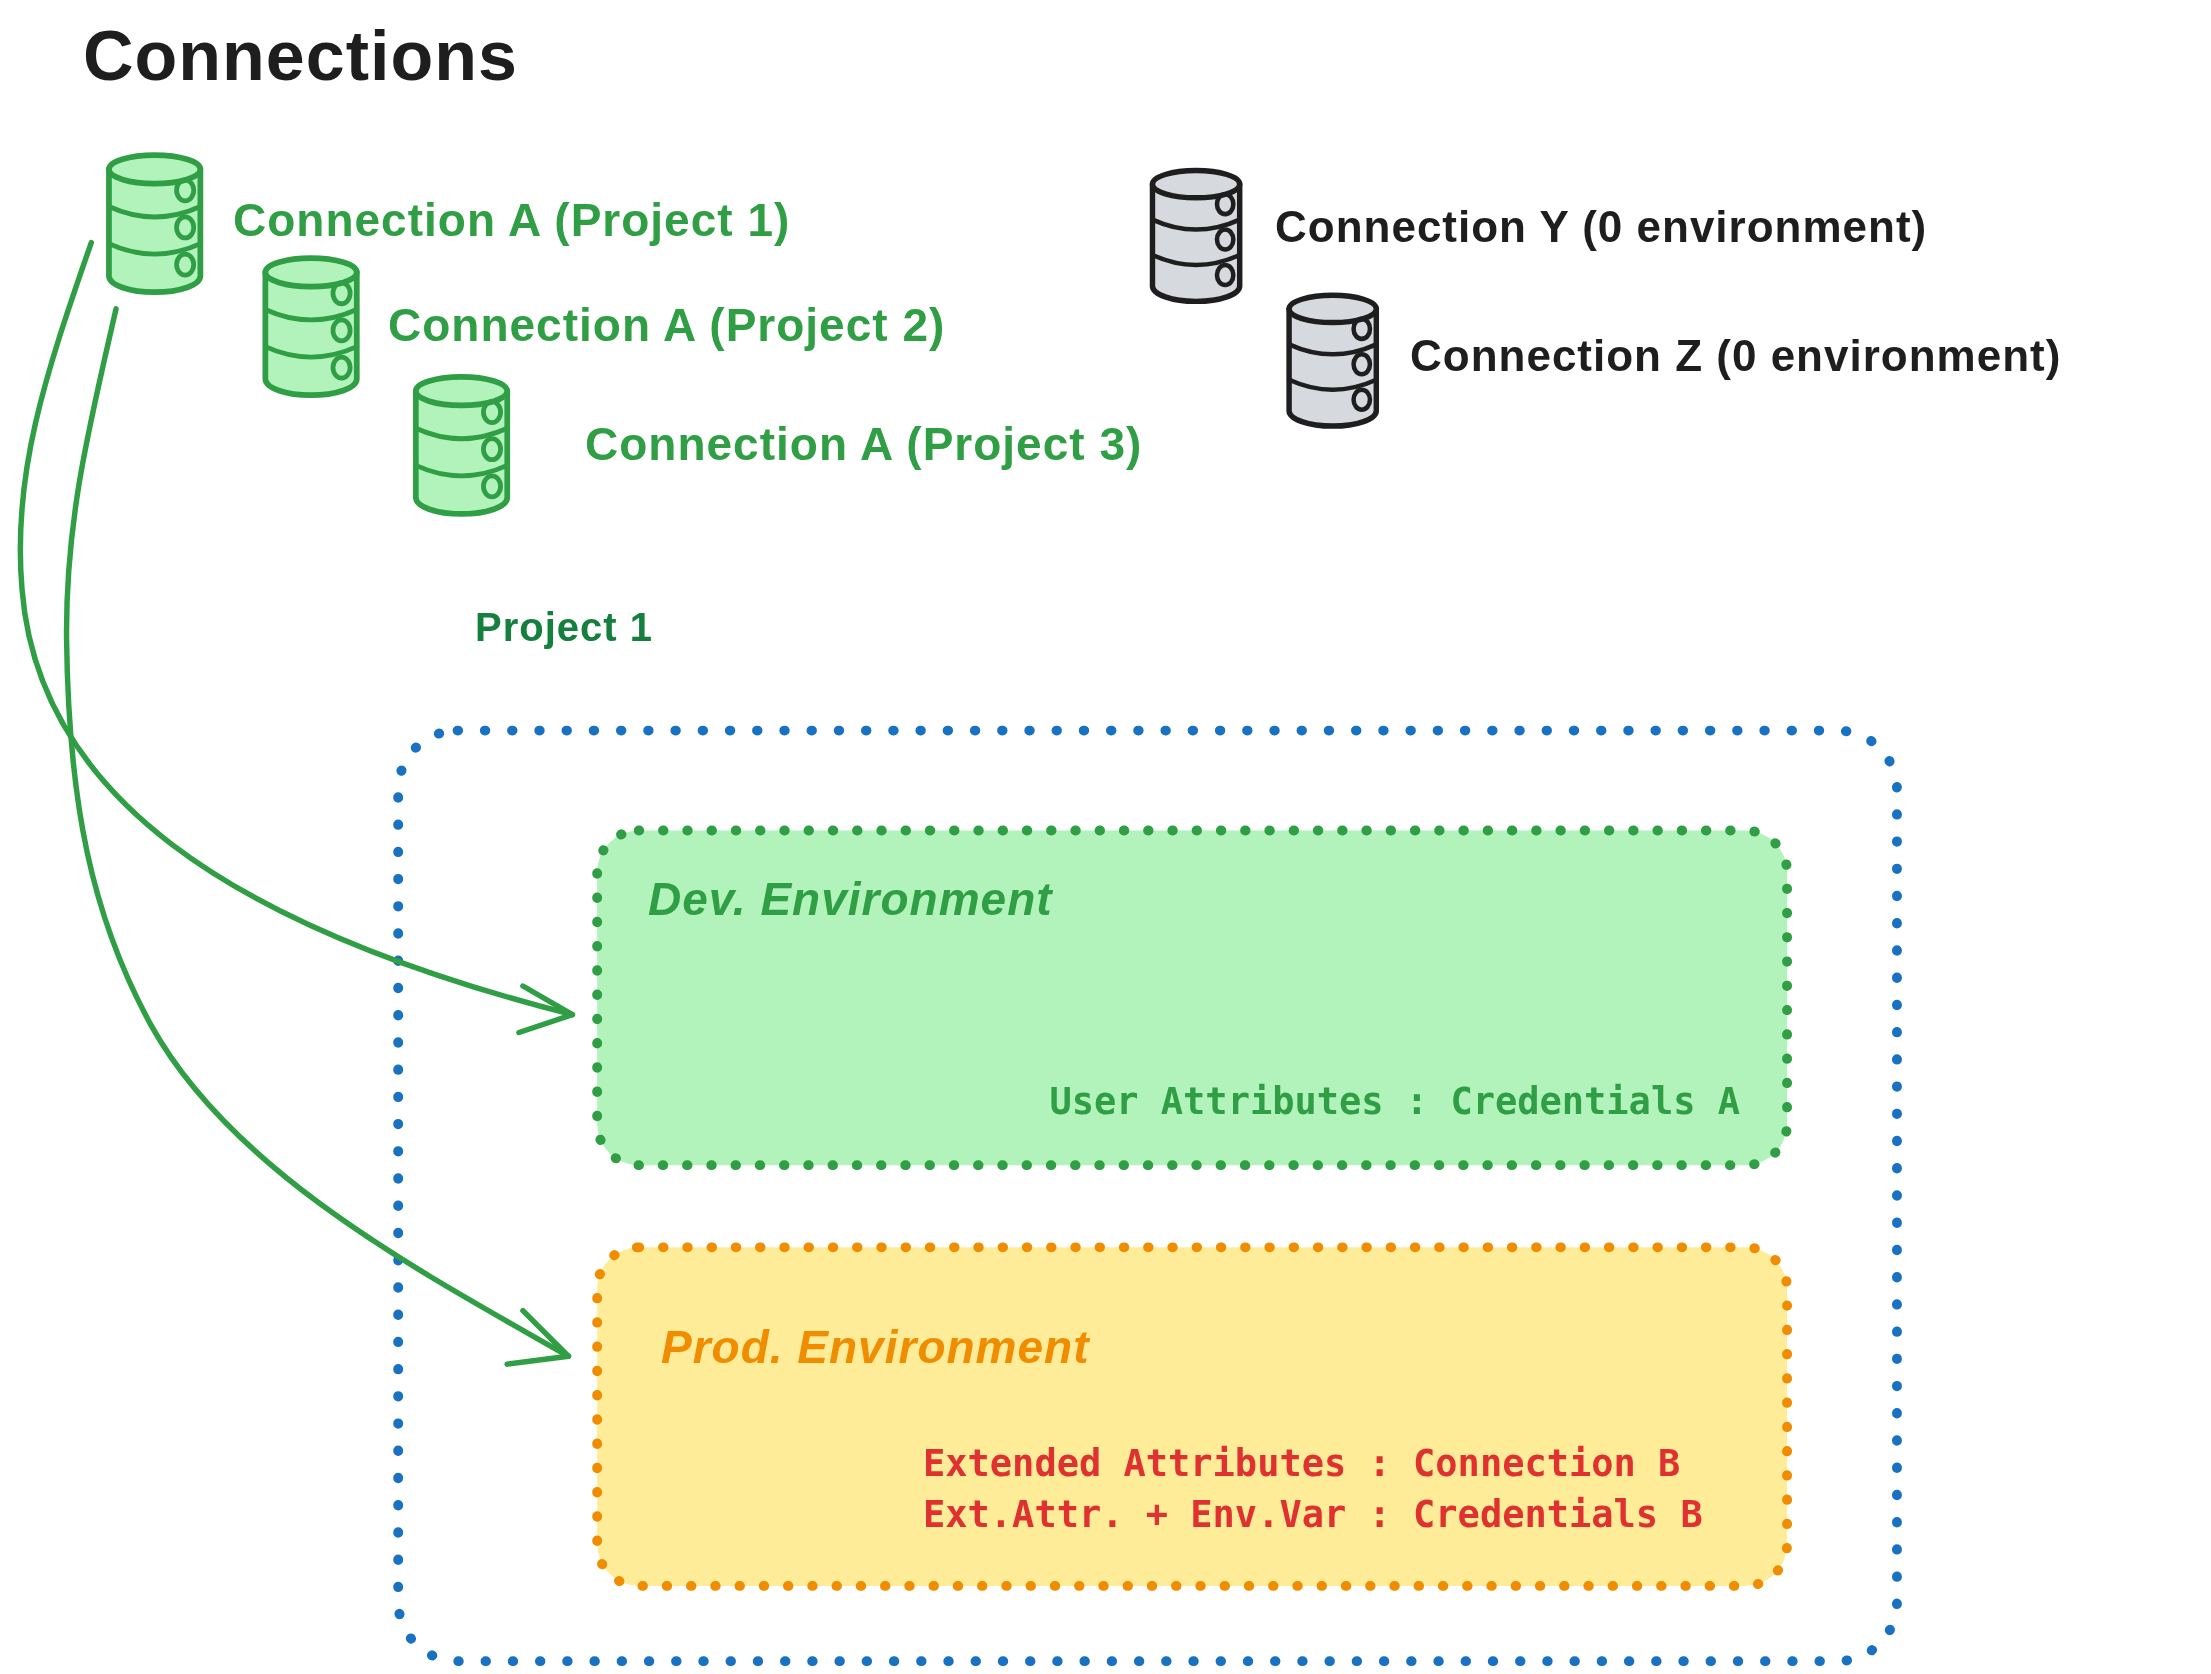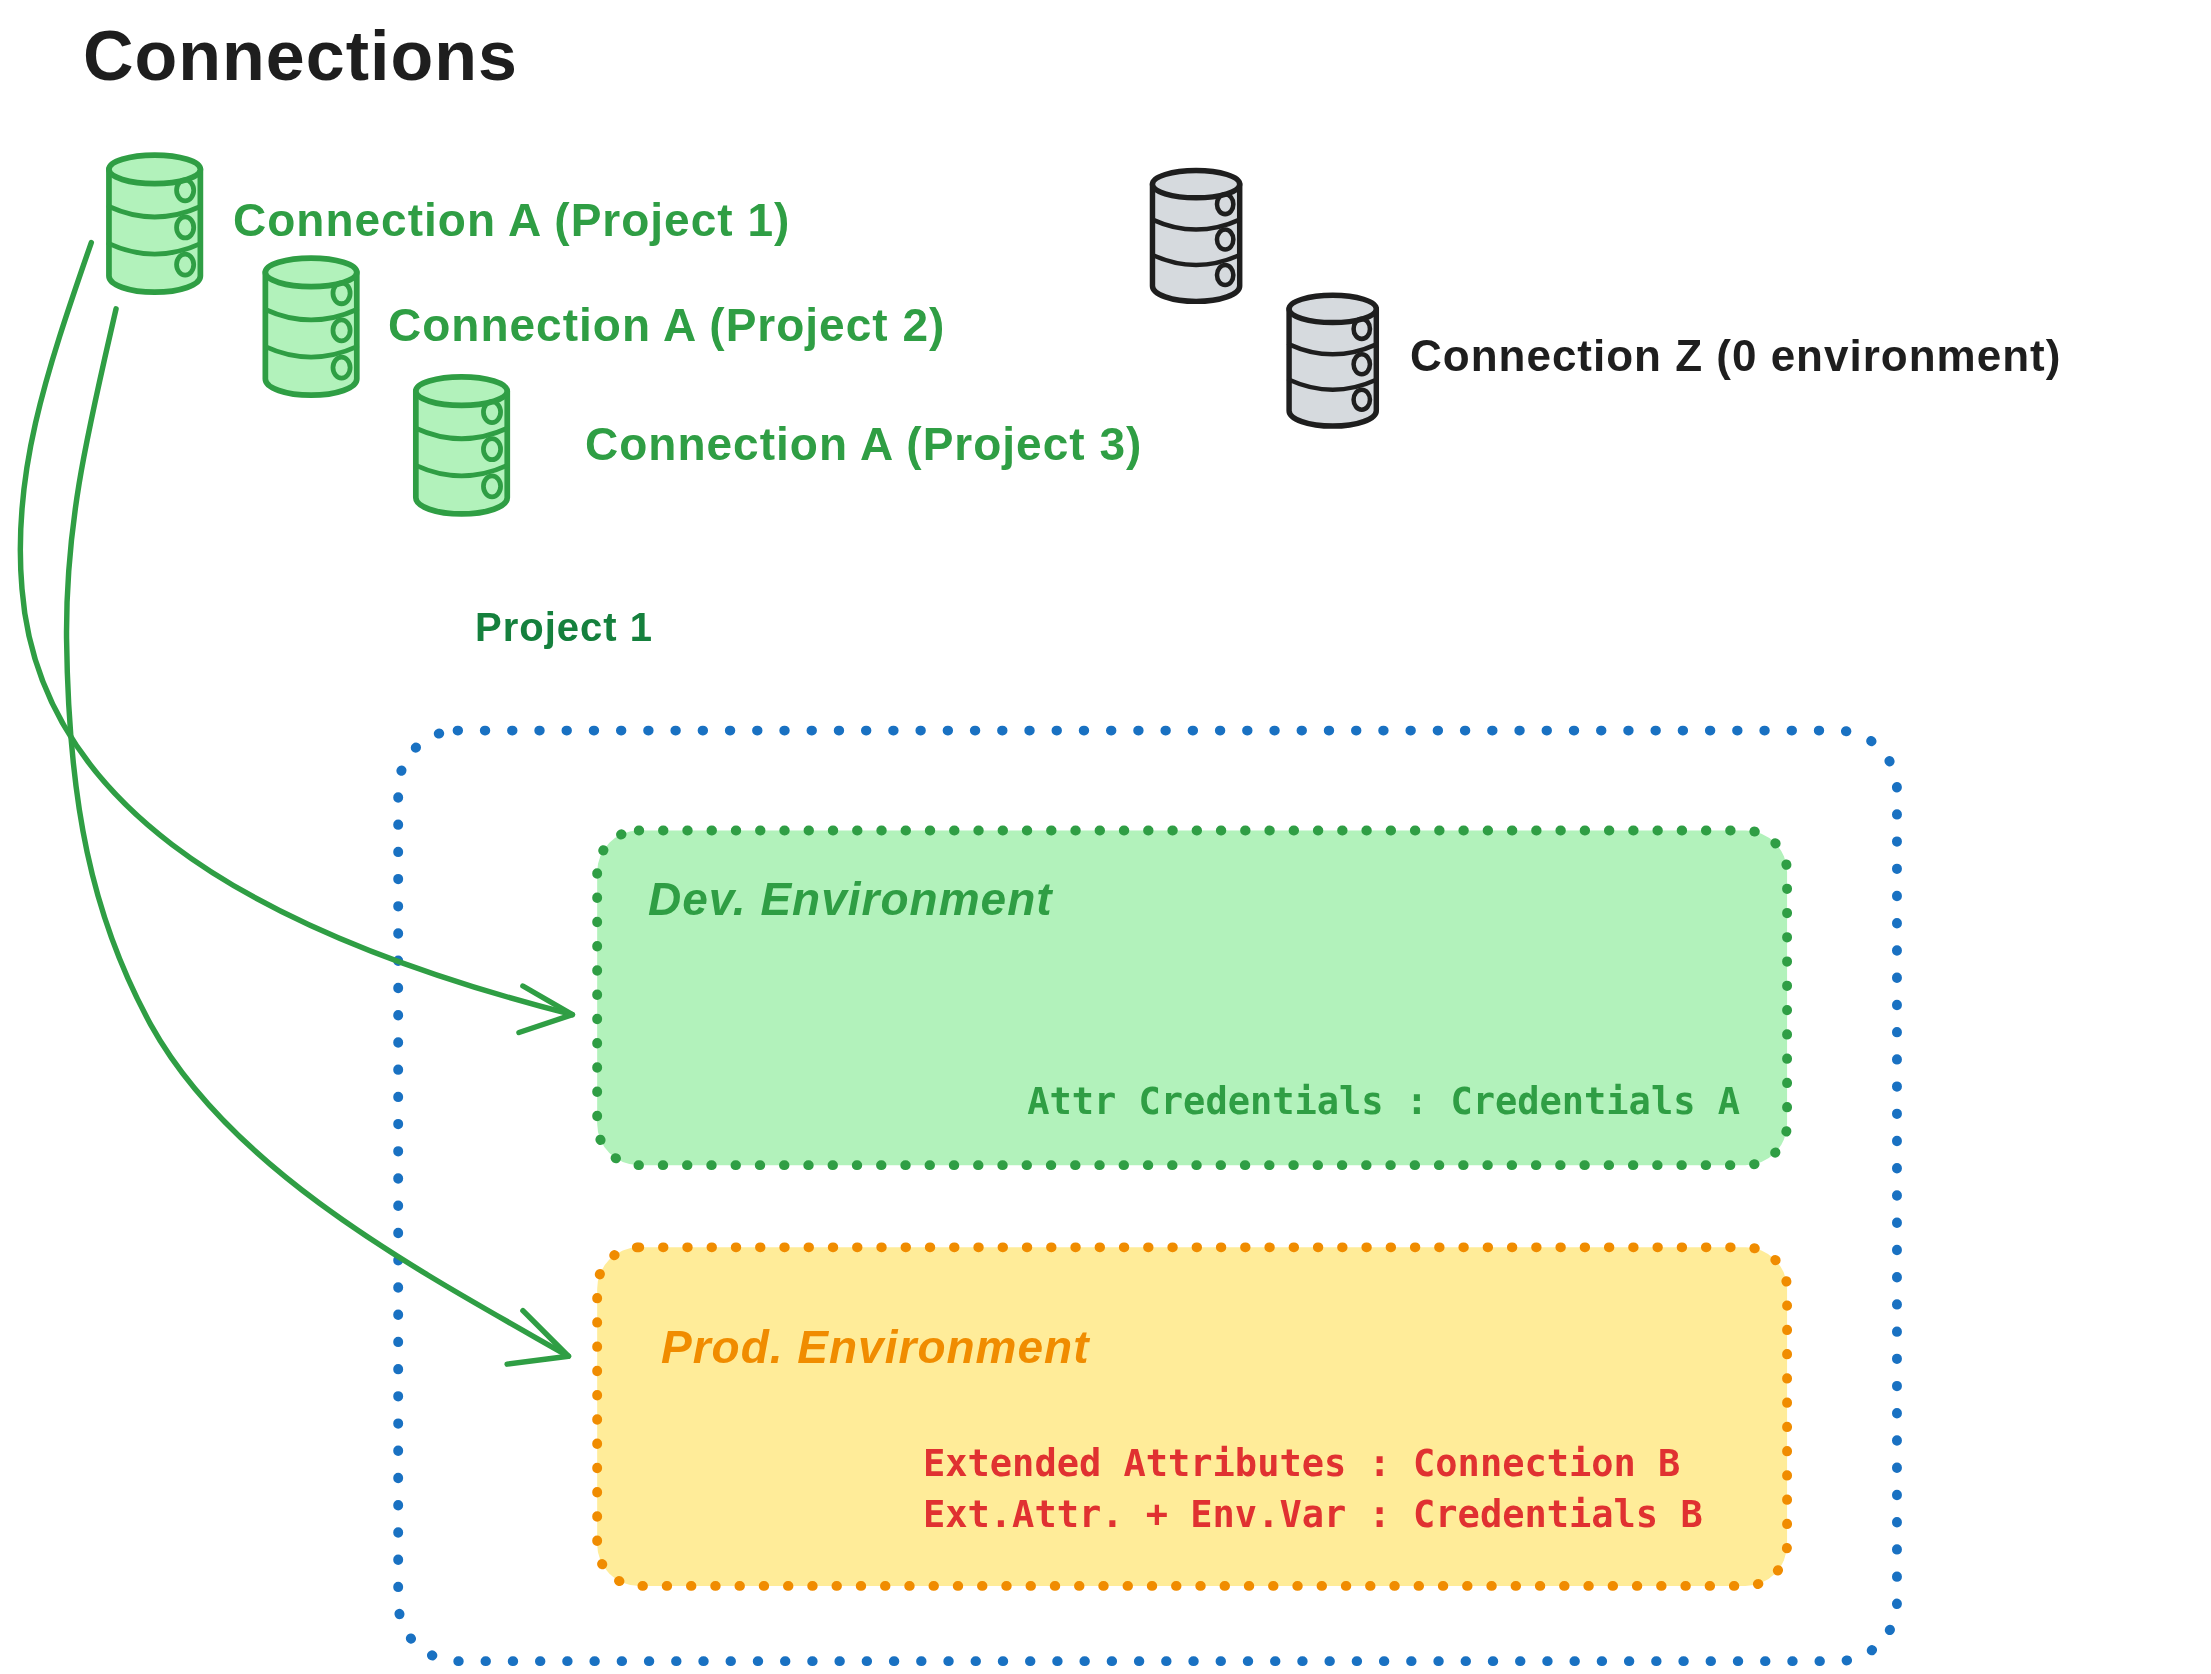--- a/index.html
+++ b/index.html
@@ -77,26 +77,27 @@
     <use href="#db-cylinder" class="db-gray" x="1152" y="164" width="112" height="145"></use>
     <use href="#db-cylinder" class="db-gray" x="1290" y="290" width="112" height="145"></use>
   </svg>
 
   <div class="txt hand diagram-title">Connections</div>
 
   <div class="txt hand conn-a-label conn-a-1">Connection A (Project 1)</div>
   <div class="txt hand conn-a-label conn-a-2">Connection A (Project 2)</div>
   <div class="txt hand conn-a-label conn-a-3">Connection A (Project 3)</div>
 
+  <div class="txt hand conn-gray-label conn-y">Connection Y (0 environment)</div>
   <div class="txt hand conn-gray-label conn-z">Connection Z (0 environment)</div>
 
   <div class="txt hand project-title">Project 1</div>
 
   <div class="txt hand env-title dev-title">Dev. Environment</div>
-  <div class="txt mono dev-mapping">Attr Credentials : Credentials A</div>
+  <div class="txt mono dev-mapping">User Attributes : Credentials A</div>
 
   <div class="txt hand env-title prod-title">Prod. Environment</div>
   <div class="txt mono prod-mappings">
     <div>Extended Attributes : Connection B</div>
     <div>Ext.Attr. + Env.Var : Credentials B</div>
   </div>
 
 </div>
 
 

